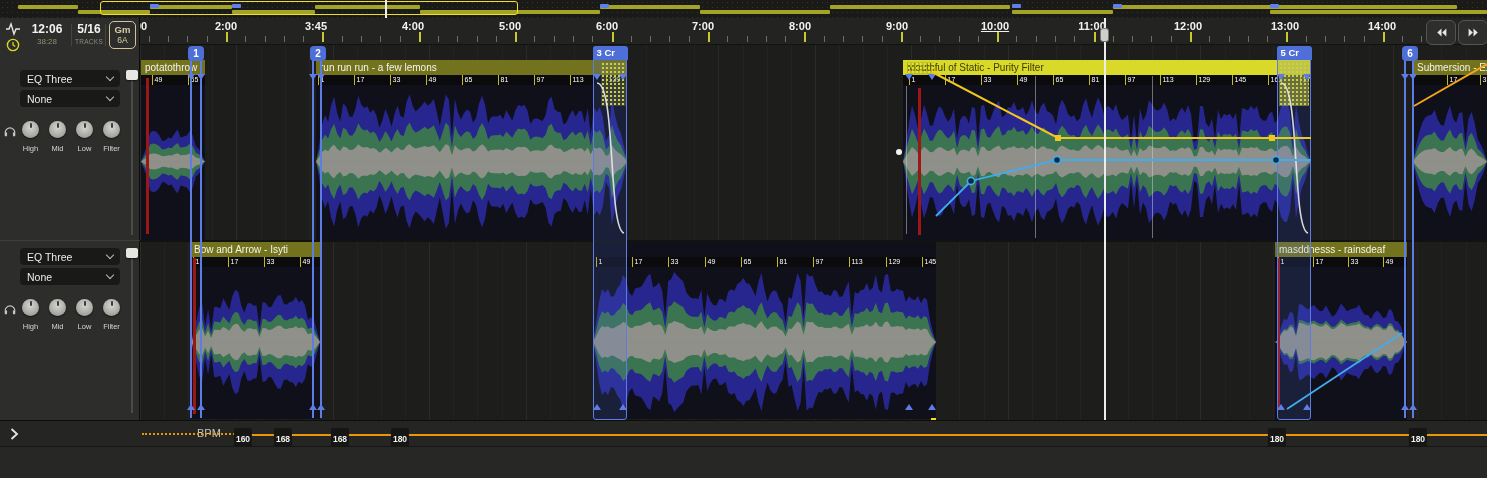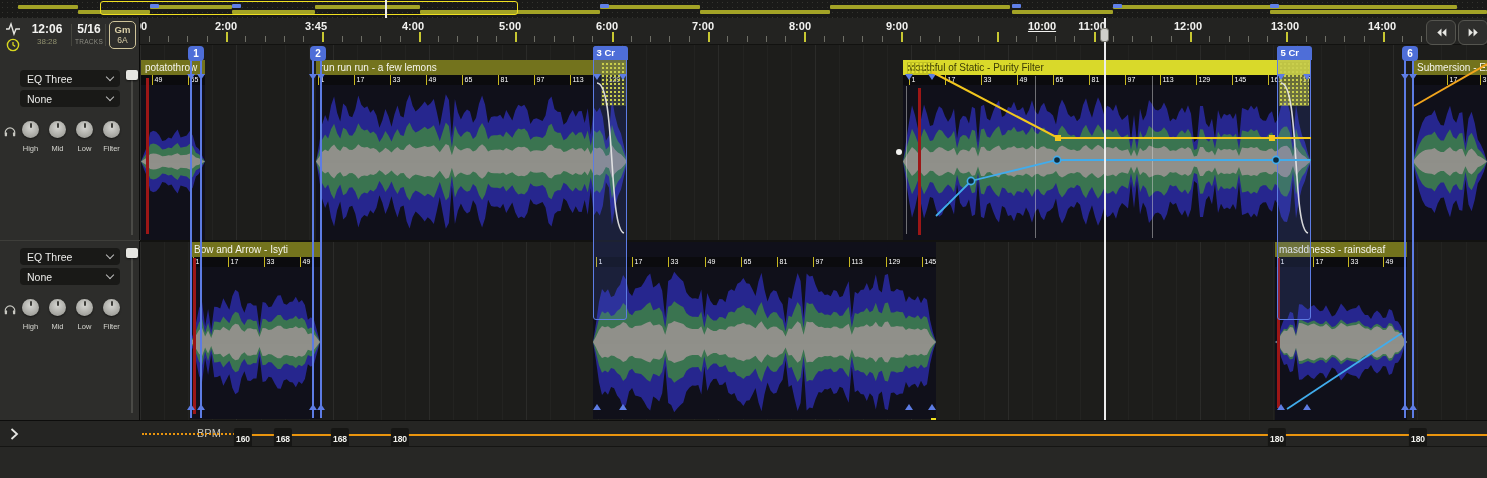--- a/index.html
+++ b/index.html
@@ -28,21 +28,21 @@
   .beatsrow{position:absolute;left:0;right:0;top:15px;height:10px;background:rgba(8,8,6,0.55);}
   .beat{position:absolute;top:0;height:10px;border-left:1px solid #c8b820;color:#fff;font-size:7px;line-height:10px;padding-left:1.5px;}
   .wave{position:absolute;left:0;top:25px;}
   .hatch{position:absolute;background-color:rgba(140,140,20,0.30);background-image:radial-gradient(#e0e030 0.8px,transparent 1px);background-size:4px 4px;z-index:3;}
   .hatch.bright{background-color:rgba(205,205,35,0.5);}
   .redbar{position:absolute;width:3px;background:#9c1616;z-index:4;}
   .gdiv{position:absolute;width:1px;background:rgba(205,205,205,0.5);z-index:3;}
   .ydot{position:absolute;width:5px;height:5px;background:#f0e020;z-index:6;}
   .wdot{position:absolute;width:6px;height:6px;border-radius:50%;background:#f2f2f0;z-index:6;}
   
-  .tr-box{position:absolute;top:46px;height:274px;background:rgba(88,118,228,0.16);border:1.5px solid #5d7ce4;border-radius:3px;z-index:5;}
+  .tr-box{position:absolute;top:46px;height:374px;background:rgba(88,118,228,0.16);border:1.5px solid #5d7ce4;border-radius:3px;z-index:5;}
   .tr-boxlabel{position:absolute;left:-1.5px;right:-1.5px;top:-1.5px;height:14px;background:#4e6ed8;border-radius:3px 3px 0 0;color:#fff;font-size:9.5px;font-weight:bold;line-height:14px;padding-left:4px;white-space:nowrap;overflow:hidden;}
   .tr-curve{position:absolute;left:0;top:14px;}
   .tr-line{position:absolute;width:1.5px;background:#5d7ce4;z-index:5;}
   .tr-badge{position:absolute;top:46px;width:16px;height:15px;background:#4e6ed8;border-radius:4px;color:#fff;font-size:10px;font-weight:bold;text-align:center;line-height:15px;z-index:6;}
   .tri{position:absolute;width:0;height:0;z-index:6;}
   .tri.down{border-left:4px solid transparent;border-right:4px solid transparent;border-top:6px solid #5d7ce4;}
   .tri.up{border-left:4px solid transparent;border-right:4px solid transparent;border-bottom:6px solid #5d7ce4;}
   #autosvg{position:absolute;left:0;top:0;z-index:7;pointer-events:none;}
   #playhead{position:absolute;left:1104px;top:18px;width:2px;height:428px;background:#ececec;z-index:8;}
   #ph-handle{position:absolute;left:1100px;top:28px;width:9px;height:14px;background:#cfcfca;border:1px solid #77776f;border-radius:3px;z-index:9;}
@@ -113,21 +113,21 @@
   <div id="ruler">
       <div class="r-label" style="left: 141px;">00</div>
       <div class="r-label" style="left: 226px;">2:00</div>
       <div class="r-label" style="left: 316px;">3:45</div>
       <div class="r-label" style="left: 413px;">4:00</div>
       <div class="r-label" style="left: 510px;">5:00</div>
       <div class="r-label" style="left: 607px;">6:00</div>
       <div class="r-label" style="left: 703px;">7:00</div>
       <div class="r-label" style="left: 800px;">8:00</div>
       <div class="r-label" style="left: 897px;">9:00</div>
-      <div class="r-label" style="left: 1042px; text-decoration: underline;">10:00</div>
+      <div class="r-label" style="left: 995px; text-decoration: underline;">10:00</div>
       <div class="r-label" style="left: 1092px;">11:00</div>
       <div class="r-label" style="left: 1188px;">12:00</div>
       <div class="r-label" style="left: 1285px;">13:00</div>
       <div class="r-label" style="left: 1382px;">14:00</div>
       <div class="r-tick-minor" style="left: 148.88px;"></div>
       <div class="r-tick-minor" style="left: 168.16px;"></div>
       <div class="r-tick-minor" style="left: 187.44px;"></div>
       <div class="r-tick-minor" style="left: 206.72px;"></div>
       <div class="r-tick-major" style="left: 226px;"></div>
       <div class="r-tick-minor" style="left: 245.28px;"></div>

